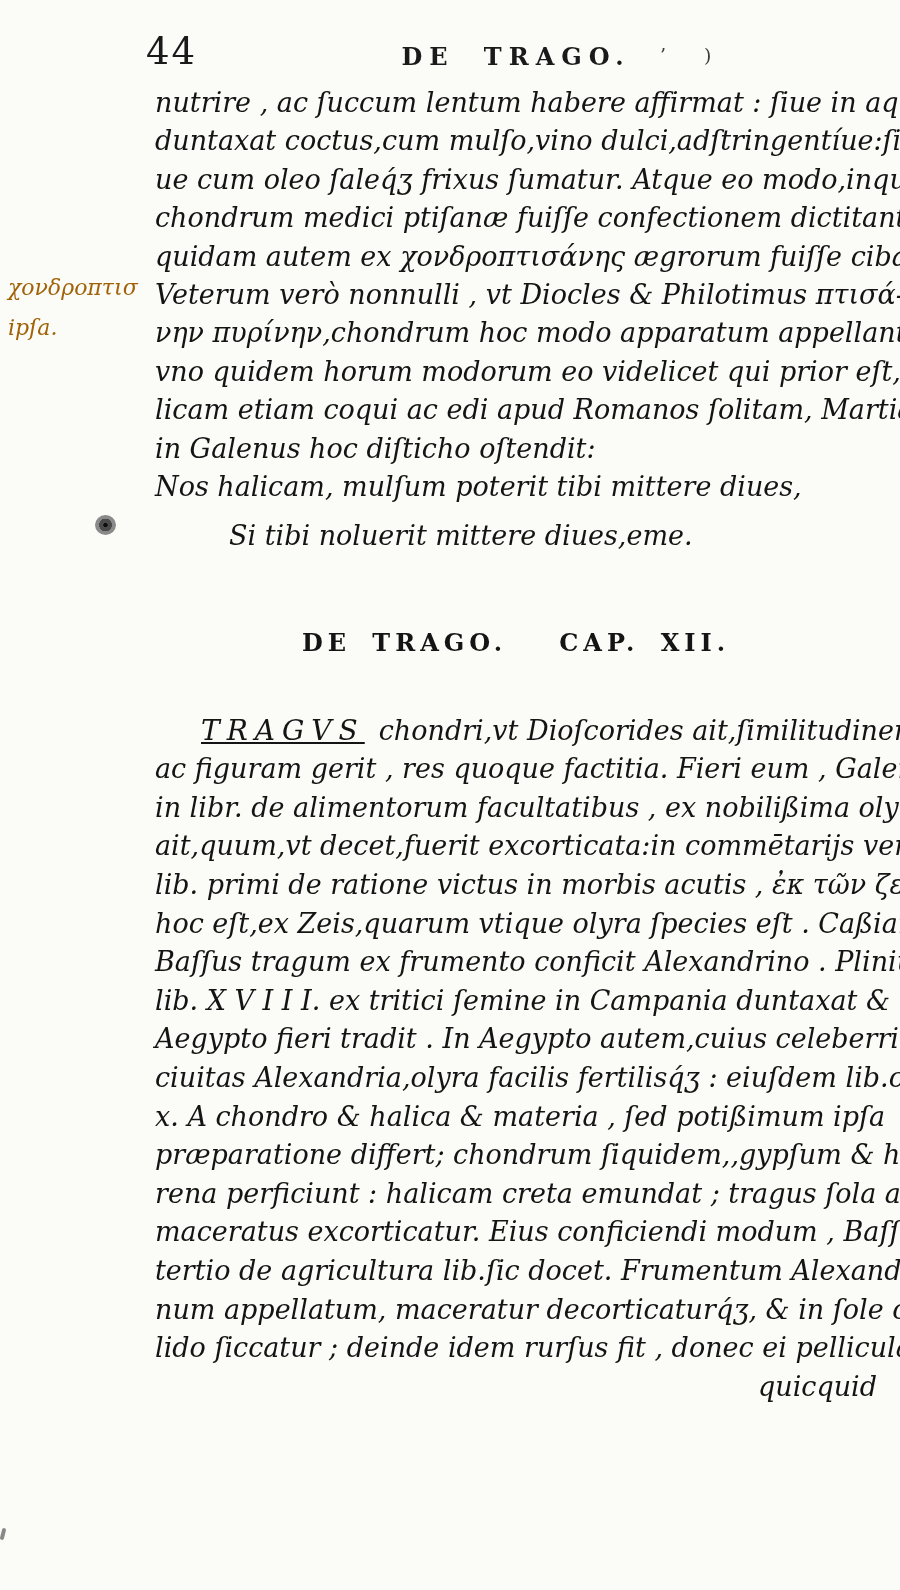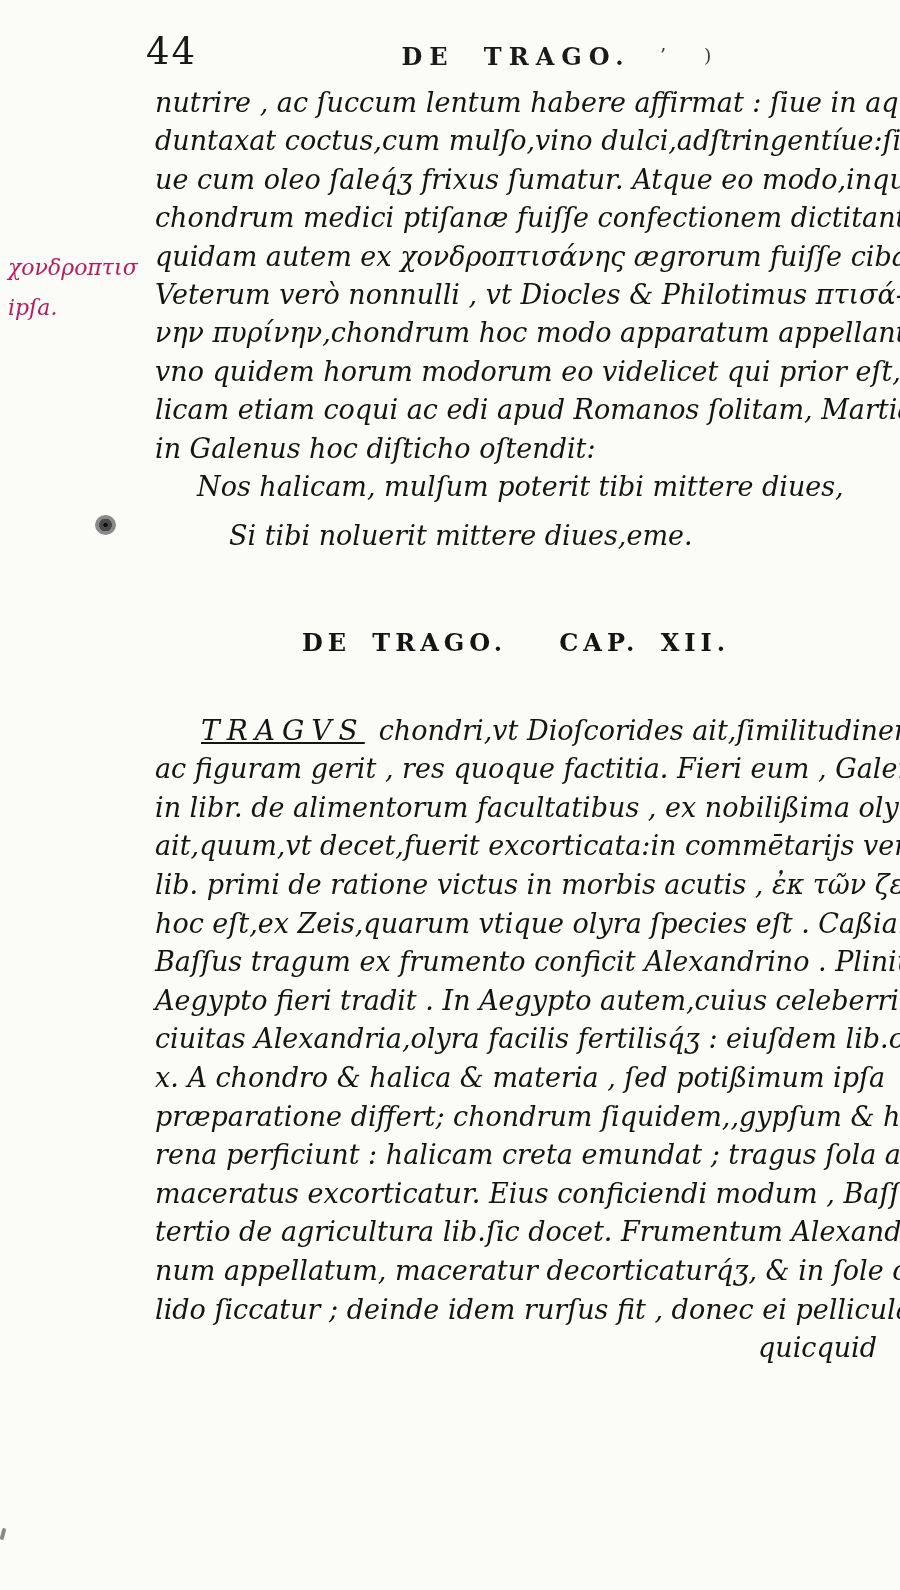--- a/index.html
+++ b/index.html
@@ -22,37 +22,37 @@
     position:absolute; left:155px; top:42px; width:722px;
     text-align:center; font-size:24px; font-weight:bold;
     letter-spacing:7px; word-spacing:14px;
   }
   .stray-marks {
     position:absolute; left:660px; top:44px;
     font-size:19px; color:#3c3c3c; letter-spacing:16px;
   }
 
   .margin-note {
-    position:absolute; left:8px; top:248px; width:145px;
+    position:absolute; left:8px; top:268px; width:145px;
     font-style:italic; font-size:22px; line-height:40px;
-    color:#be185d;
+    color:#a16207;
   }
 
   .textblock {
     position:absolute; left:155px; top:84px; width:722px;
     font-style:italic; font-size:27px; color:#141414;
   }
   .line {
     line-height:38.4px; height:38.4px;
     text-align:justify; text-align-last:justify;
     white-space:nowrap; overflow:visible;
   }
   .line.noju { text-align:left; text-align-last:left; white-space:normal; }
 
-  .verse-1 { margin-left:42px; }
+  .verse-1 { }
   .verse-2 { margin-left:74px;margin-top:11px; }
 
   .chapter-heading {
     margin-top:72px; height:34px;
     font-style:normal; font-weight:bold; font-size:24px;
     text-align:center; text-align-last:center;
     letter-spacing:5px; word-spacing:8px;
   }
   .chapter-heading .cap-no { margin-left:52px;text-align:center; }
 
@@ -122,20 +122,21 @@
     <div class="para2">
       <div class="line first">
         <span class="lead-caps">TRAGVS</span><span>chondri,vt Dioſcorides ait,ſimilitudinem</span>
       </div>
       <div class="line">ac figuram gerit , res quoque factitia. Fieri eum , Galenus</div>
       <div class="line">in libr. de alimentorum facultatibus , ex nobilißima olyra</div>
       <div class="line">ait,quum,vt decet,fuerit excorticata:in commētarijs verò</div>
       <div class="line">lib. primi de ratione victus in morbis acutis , ἐκ τῶν ζείων,</div>
       <div class="line">hoc eſt,ex Zeis,quarum vtique olyra ſpecies eſt . Caßianus</div>
       <div class="line">Baſſus tragum ex frumento conficit Alexandrino . Plinius</div>
+      <div class="line">lib. X V I I I. ex tritici ſemine in Campania duntaxat &amp;</div>
       <div class="line">Aegypto fieri tradit . In Aegypto autem,cuius celeberrima</div>
       <div class="line">ciuitas Alexandria,olyra facilis fertilisq́ʒ : eiuſdem lib.ca.</div>
       <div class="line">x. A chondro &amp; halica &amp; materia , ſed potißimum ipſa</div>
       <div class="line">præparatione differt; chondrum ſiquidem,,gypſum &amp; ha-</div>
       <div class="line">rena perficiunt : halicam creta emundat ; tragus ſola aqua</div>
       <div class="line">maceratus excorticatur. Eius conficiendi modum , Baſſus</div>
       <div class="line">tertio de agricultura lib.ſic docet. Frumentum Alexandri-</div>
       <div class="line">num appellatum, maceratur decorticaturq́ʒ, &amp; in ſole ca-</div>
       <div class="line">lido ſiccatur ; deinde idem rurſus fit , donec ei pelliculæ &amp;</div>
     </div>

